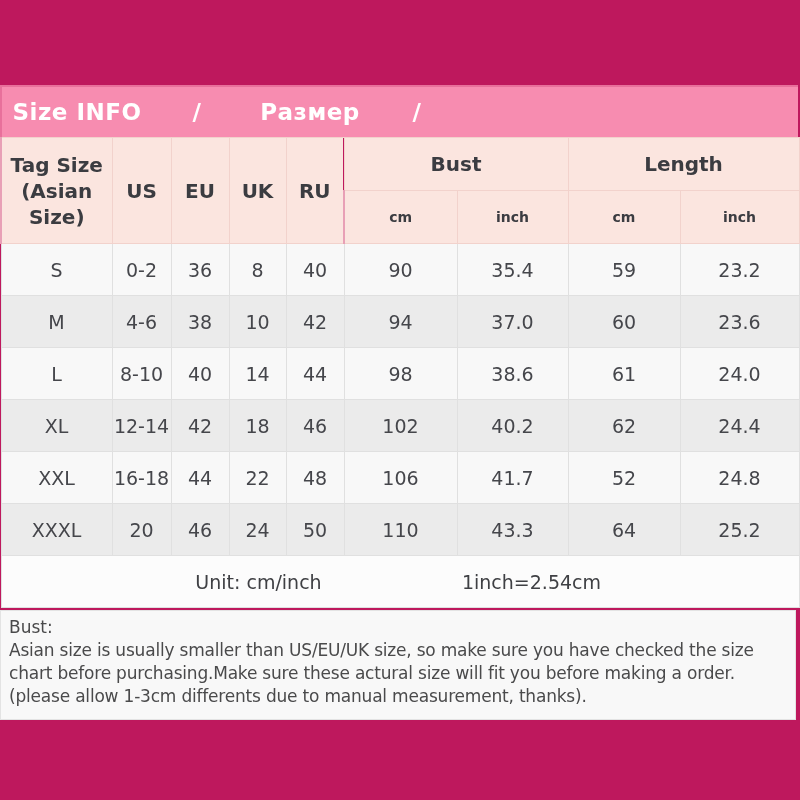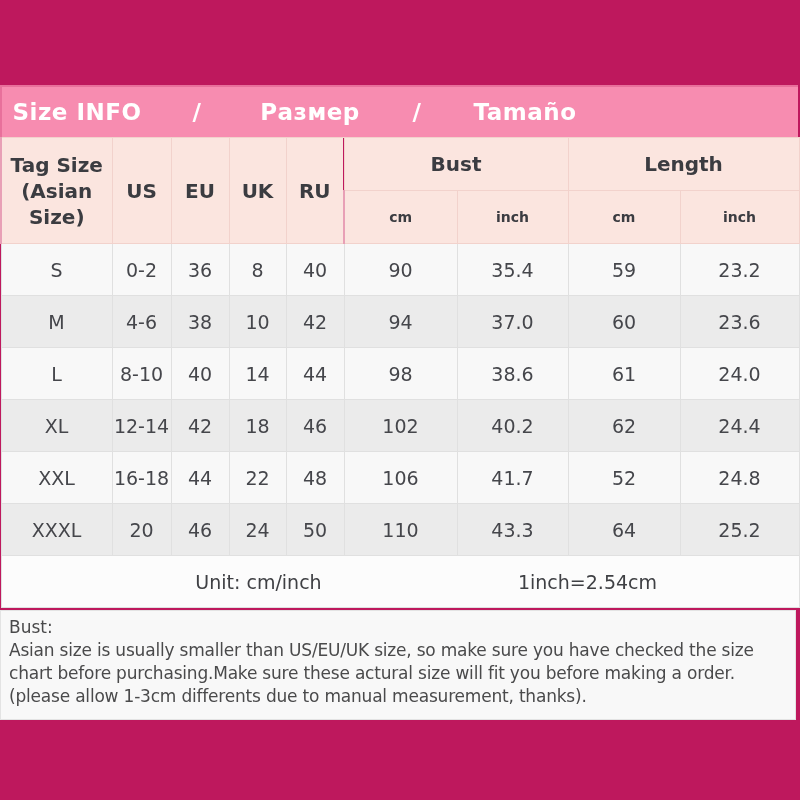--- a/index.html
+++ b/index.html
@@ -43,42 +43,41 @@
     color:#45464b; font-size:19px;
   }
   tbody tr:nth-child(odd)  td { background:#f8f8f8; }
   tbody tr:nth-child(even) td { background:#ebebeb; }
   tfoot td {
     height:52px; background:#fcfcfc; border:1px solid #e0e0e0;
     position:relative; color:#3f4044; font-size:19px;
   }
   tfoot td span { position:absolute; top:50%; transform:translate(-50%,-50%); white-space:nowrap; }
   .unit-left  { left:257px; }
-  .unit-right { left:586px; }
+  .unit-right { left:530px; }
   
   .notebox {
     position:absolute; top:610px; left:0; width:796px; height:110px;
     background:#f8f8f8; border:1px solid #e3e3e3; box-sizing:border-box;
     padding:5px 9px 0 8px;
     color:#4a4a4b; font-size:17px; line-height:23px;
   }
   .notebox .note-label { margin:0; }
   .notebox .note-body  { margin:0; letter-spacing:-0.2px; }
 </style>
 </head>
 <body>
 
 <div class="sheet">
 
   <div class="titlebar">
     <span class="t0">Size INFO</span>
     <span class="t1">/</span>
     <span class="t2">Размер</span>
     <span class="t3">/</span>
-    <span class="t4">Tamaño</span>
   </div>
 
   <table class="size">
     <colgroup>
       <col style="width:111px">
         <col style="width:59px">
         <col style="width:58px">
       <col style="width:57px">
         <col style="width:58px">
         <col style="width:113px">

